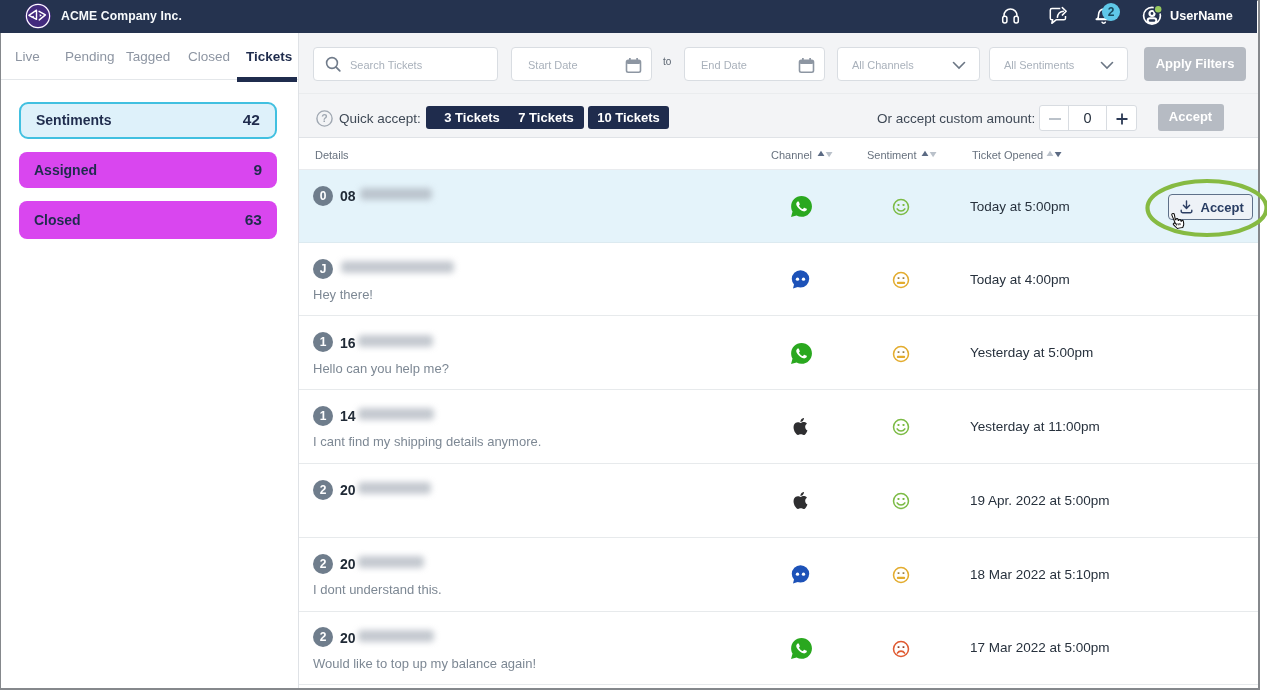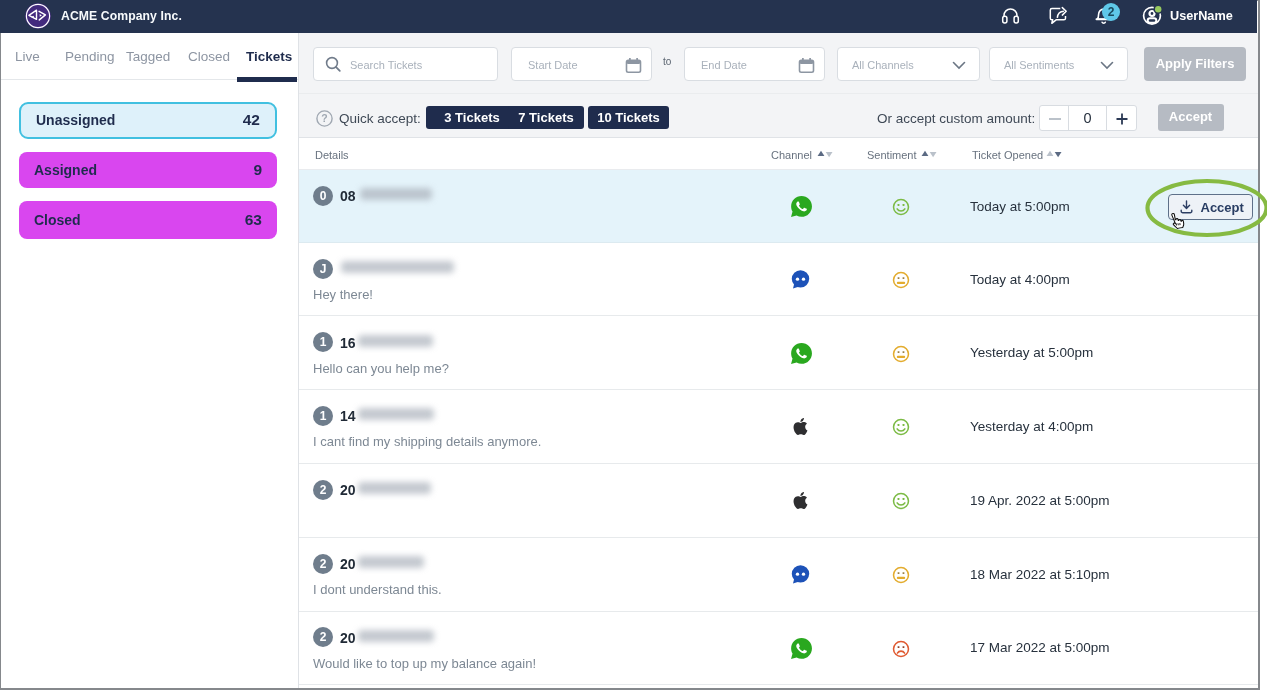--- a/index.html
+++ b/index.html
@@ -87,21 +87,21 @@
 <div class="abs tab" style="left:15px">Live</div>
 <div class="abs tab" style="left:65px">Pending</div>
 <div class="abs tab" style="left:126px">Tagged</div>
 <div class="abs tab" style="left:188px">Closed</div>
 <div class="abs tab" style="left:246px;color:#1f2c4d;font-weight:bold">Tickets</div>
 <div class="abs" id="tabline"></div>
 <div class="abs" id="tab-underline"></div>
 <div class="abs" id="vline"></div>
 
 <div class="abs sideitem" id="item1">
-    <span class="lab">Unassigned</span>
+    <span class="lab">Sentiments</span>
     <span class="num">42</span>
   </div>
 <div class="abs sideitem" style="top:152px">
     <span class="lab">Assigned</span>
     <span class="num">9</span>
   </div>
 <div class="abs sideitem" style="top:201px;height:37.5px">
     <span class="lab">Closed</span>
     <span class="num">63</span>
   </div>
@@ -244,21 +244,21 @@
   <div class="msg">I cant find my shipping details anymore.</div>
   <svg class="chan" style="left:493px;top:27px" width="17" height="19" viewBox="0 0 24 24">
       <path fill="#2e2e30" d="M12.152 6.896c-.948 0-2.415-1.078-3.96-1.04-2.04.027-3.91 1.183-4.961 3.014-2.117 3.675-.546 9.103 1.519 12.09 1.013 1.454 2.208 3.09 3.792 3.039 1.52-.065 2.09-.987 3.935-.987 1.831 0 2.35.987 3.96.948 1.637-.026 2.676-1.48 3.676-2.948 1.156-1.688 1.636-3.325 1.662-3.415-.039-.013-3.182-1.221-3.22-4.857-.026-3.04 2.48-4.494 2.597-4.559-1.429-2.09-3.623-2.324-4.39-2.376-2-.156-3.675 1.09-4.61 1.09zM15.53 3.83c.843-1.012 1.4-2.427 1.245-3.83-1.207.052-2.662.805-3.532 1.818-.78.896-1.454 2.338-1.273 3.714 1.338.104 2.715-.688 3.559-1.701"></path>
     </svg>
   <svg class="sent" style="left:593px;top:28px" width="18" height="18" viewBox="0 0 20 20">
       <circle cx="10" cy="10" r="8.3" fill="none" stroke="#7cbb45" stroke-width="1.7"></circle>
       <rect x="6.1" y="6.6" width="2.2" height="2.2" rx="0.5" fill="#7cbb45"></rect>
       <rect x="11.7" y="6.6" width="2.2" height="2.2" rx="0.5" fill="#7cbb45"></rect>
       <path d="M5.7 12.1 C7.5 15.3 12.5 15.3 14.3 12.1" fill="none" stroke="#7cbb45" stroke-width="1.7" stroke-linecap="round"></path>
     </svg>
-  <div class="date">Yesterday at 4:00pm</div>
+  <div class="date">Yesterday at 11:00pm</div>
 </div>
 <div class="abs row" style="top:464.2px;height:74.0px">
   <div class="avatar">2</div>
   <div class="nm">20</div>
   <div class="blur" style="left:59px;width:73px"></div>
   <svg class="chan" style="left:493px;top:27px" width="17" height="19" viewBox="0 0 24 24">
       <path fill="#2e2e30" d="M12.152 6.896c-.948 0-2.415-1.078-3.96-1.04-2.04.027-3.91 1.183-4.961 3.014-2.117 3.675-.546 9.103 1.519 12.09 1.013 1.454 2.208 3.09 3.792 3.039 1.52-.065 2.09-.987 3.935-.987 1.831 0 2.35.987 3.96.948 1.637-.026 2.676-1.48 3.676-2.948 1.156-1.688 1.636-3.325 1.662-3.415-.039-.013-3.182-1.221-3.22-4.857-.026-3.04 2.48-4.494 2.597-4.559-1.429-2.09-3.623-2.324-4.39-2.376-2-.156-3.675 1.09-4.61 1.09zM15.53 3.83c.843-1.012 1.4-2.427 1.245-3.83-1.207.052-2.662.805-3.532 1.818-.78.896-1.454 2.338-1.273 3.714 1.338.104 2.715-.688 3.559-1.701"></path>
     </svg>
   <svg class="sent" style="left:593px;top:28px" width="18" height="18" viewBox="0 0 20 20">
       <circle cx="10" cy="10" r="8.3" fill="none" stroke="#7cbb45" stroke-width="1.7"></circle>

